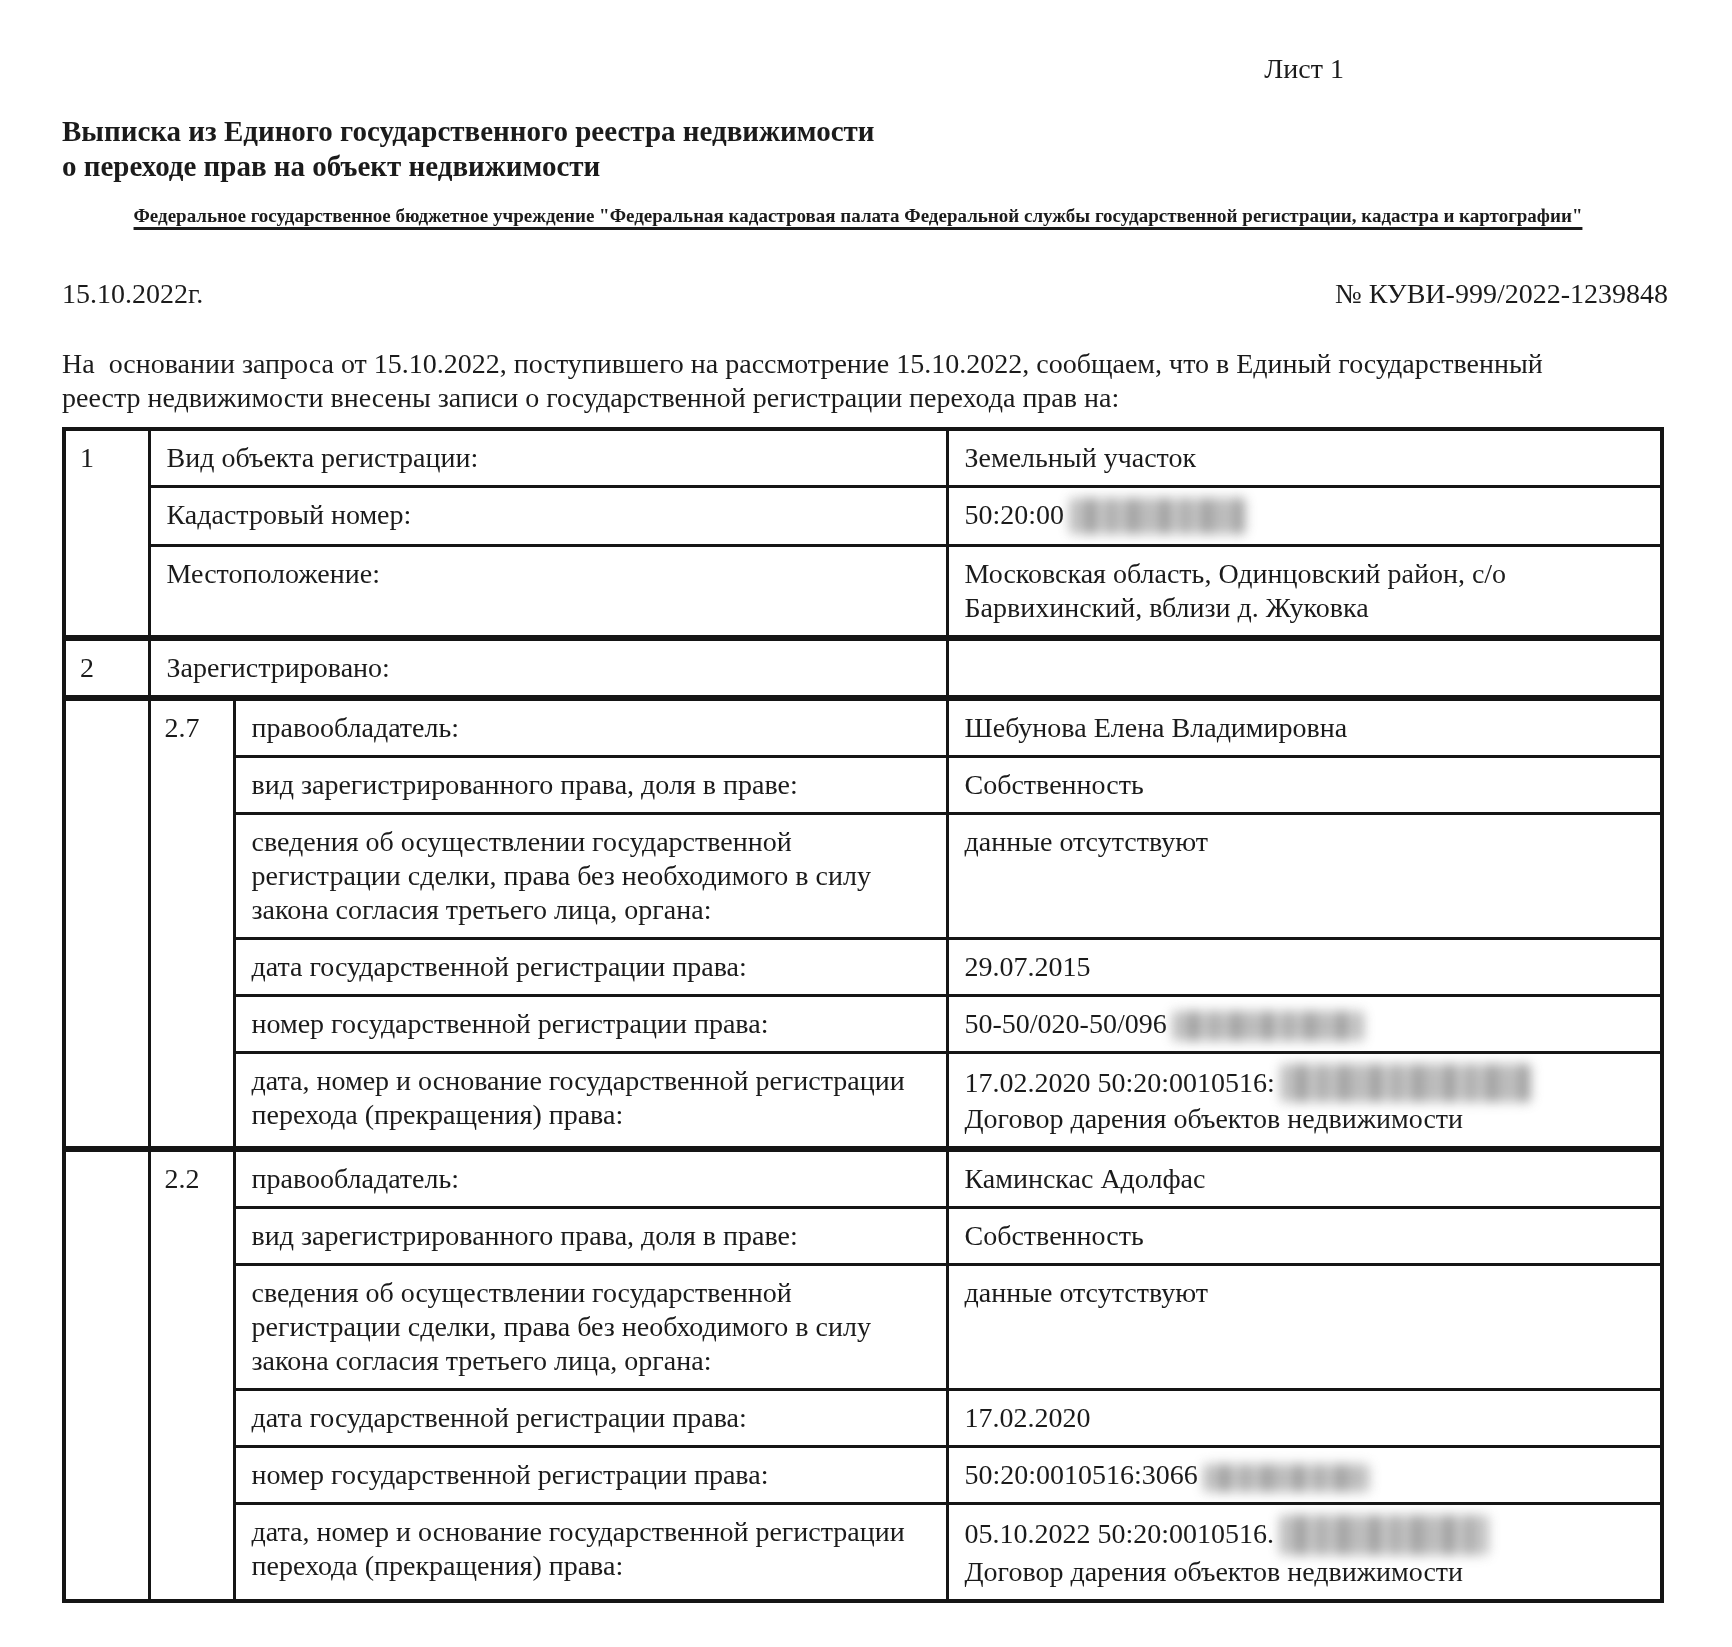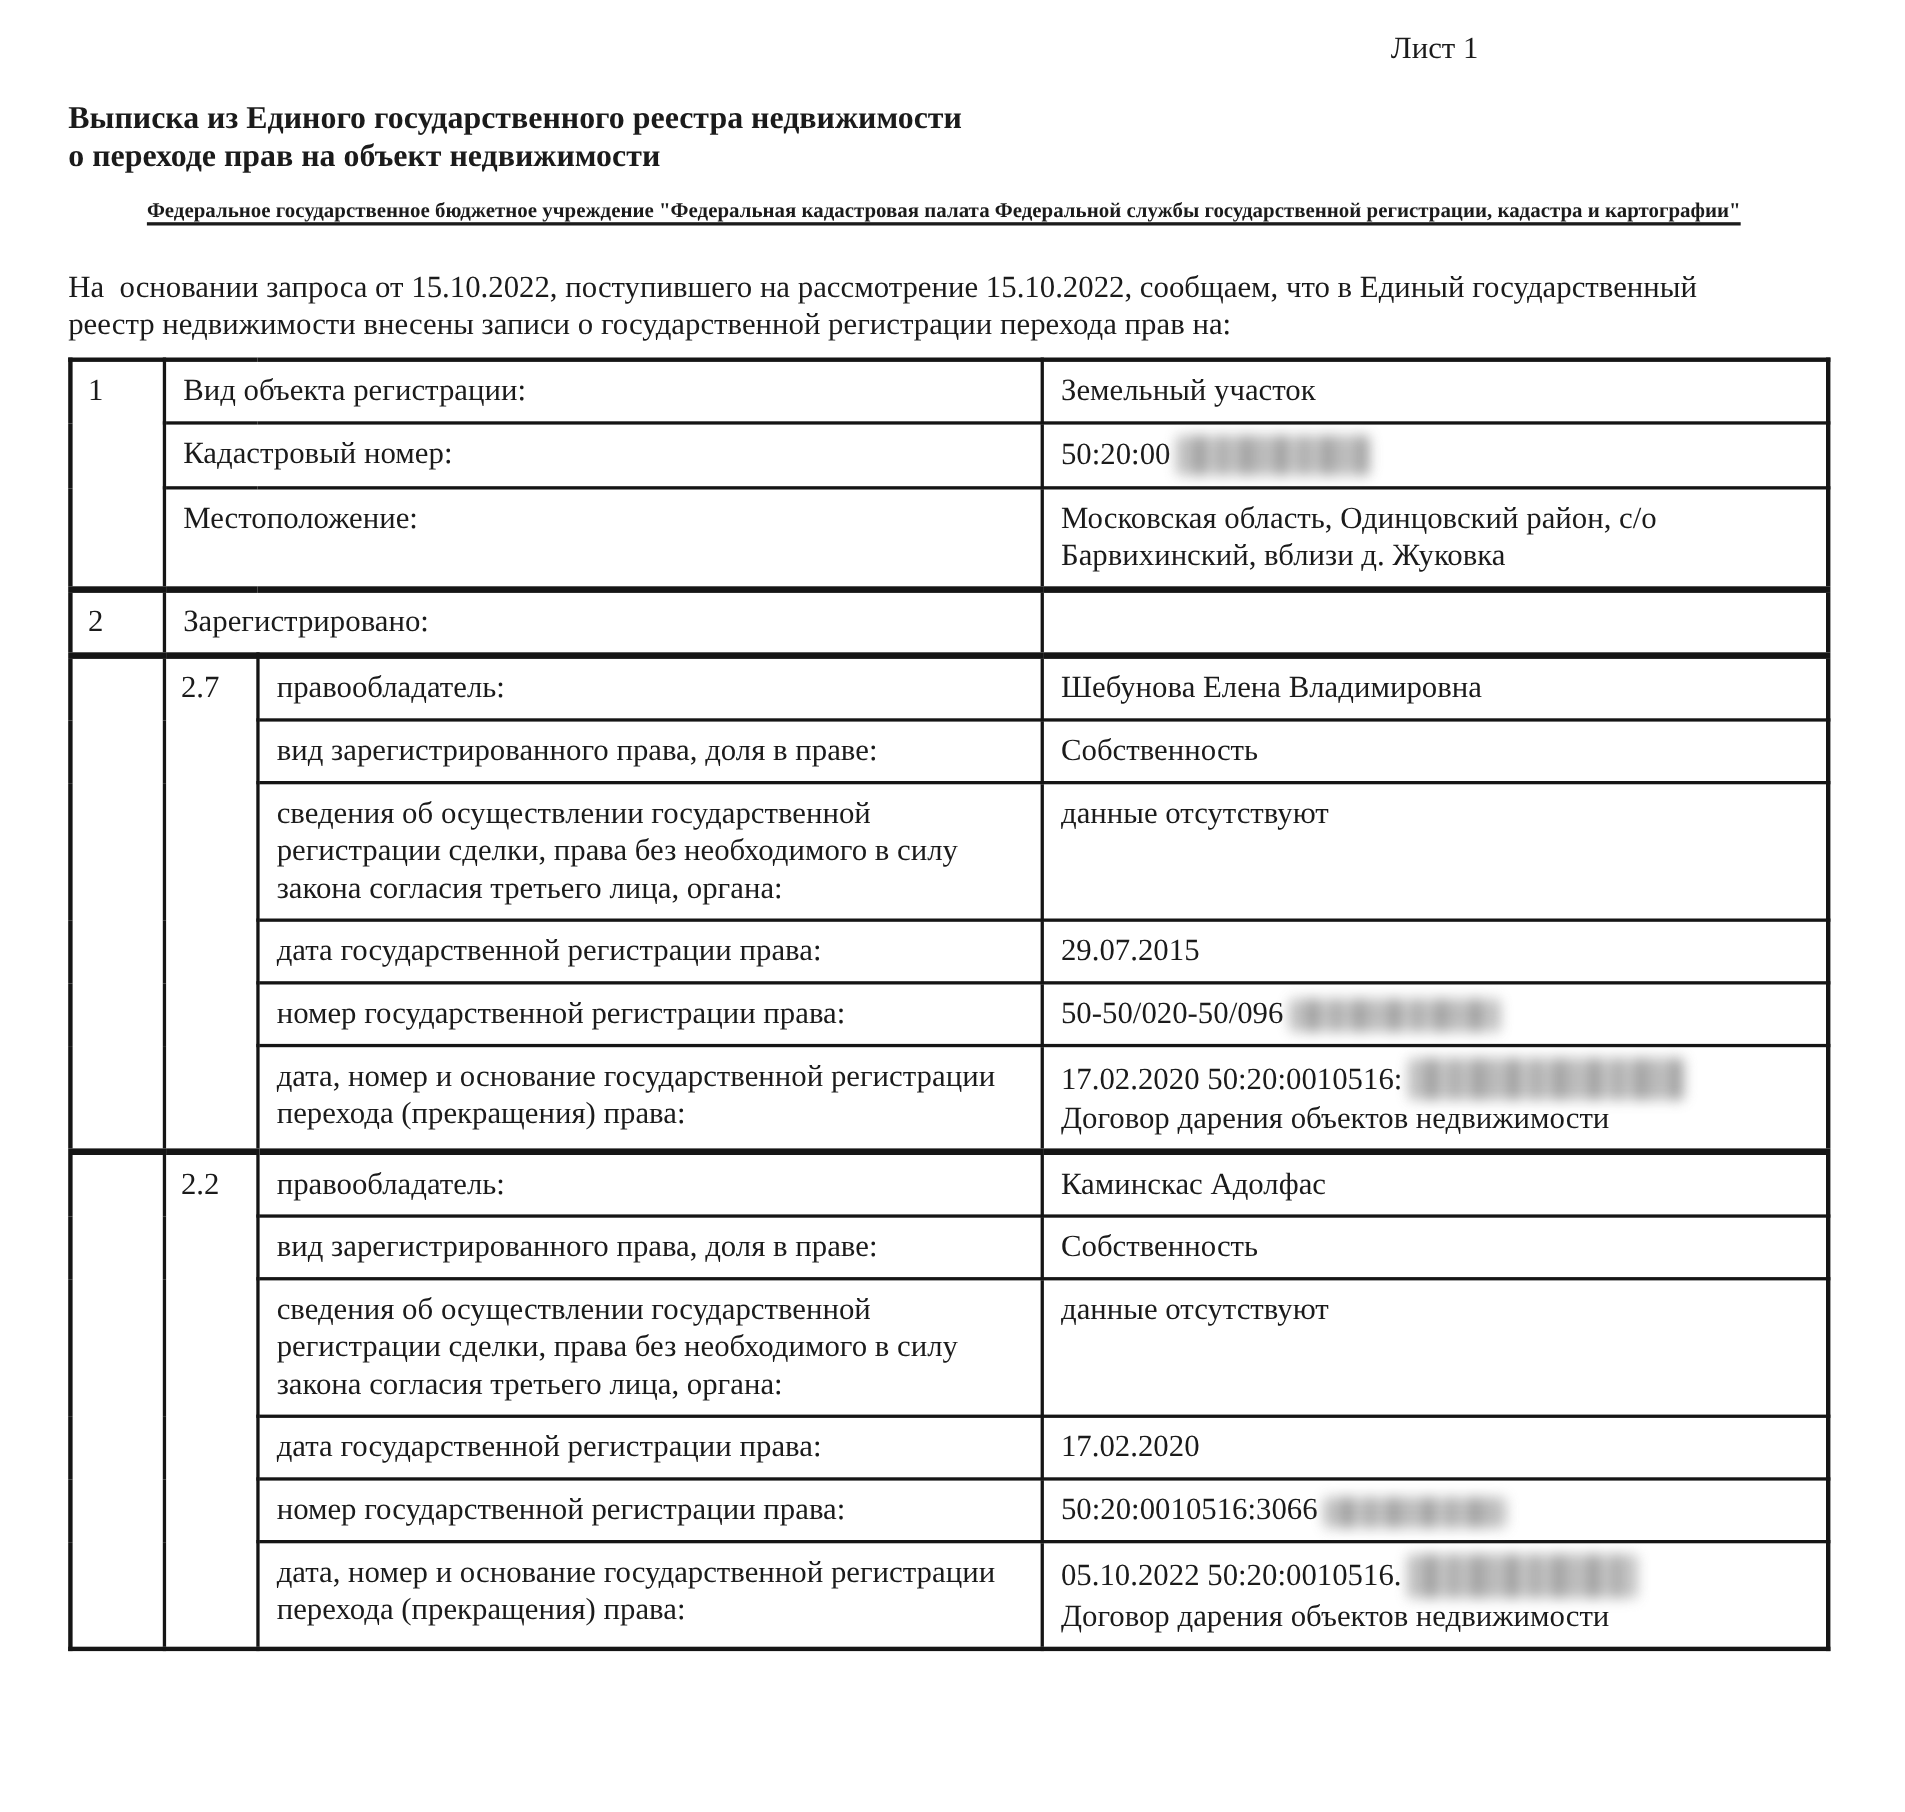--- a/index.html
+++ b/index.html
@@ -11,21 +11,21 @@
     width: 1732px;
     height: 1647px;
     font-family: "Liberation Serif", "DejaVu Serif", serif;
     color: #1b1b1b;
     overflow: hidden;
   }
   .page {
     box-sizing: border-box;
     width: 1716px;
     height: 1647px;
-    padding: 28px 62px 10px 62px;
+    padding: 52px 62px 10px 62px;
   }
   .sheet-label {
     text-align: right;
     padding-right: 310px;
     font-size: 28px;
     line-height: 34px;
   }
   .doc-title {
     margin-top: 28px;
     text-align: left;
@@ -112,20 +112,24 @@
 
   <div class="sheet-label">Лист 1</div>
 
   <div class="doc-title">
     <div>Выписка из Единого государственного реестра недвижимости</div>
     <div>о переходе прав на объект недвижимости</div>
   </div>
 
   <div class="org-name">Федеральное государственное бюджетное учреждение "Федеральная кадастровая палата Федеральной службы государственной регистрации, кадастра и картографии"</div>
 
+  <div class="date-row">
+    <span class="doc-date">15.10.2022г.</span>
+    <span class="doc-number">№ КУВИ-999/2022-1239848</span>
+  </div>
 
   <div class="intro">На  основании запроса от 15.10.2022, поступившего на рассмотрение 15.10.2022, сообщаем, что в Единый государственный реестр недвижимости внесены записи о государственной регистрации перехода прав на:</div>
 
   <table class="egrn">
     <colgroup>
       <col class="c-num1">
         <col class="c-num2">
         <col class="c-label">
         <col class="c-value">
     </colgroup>

